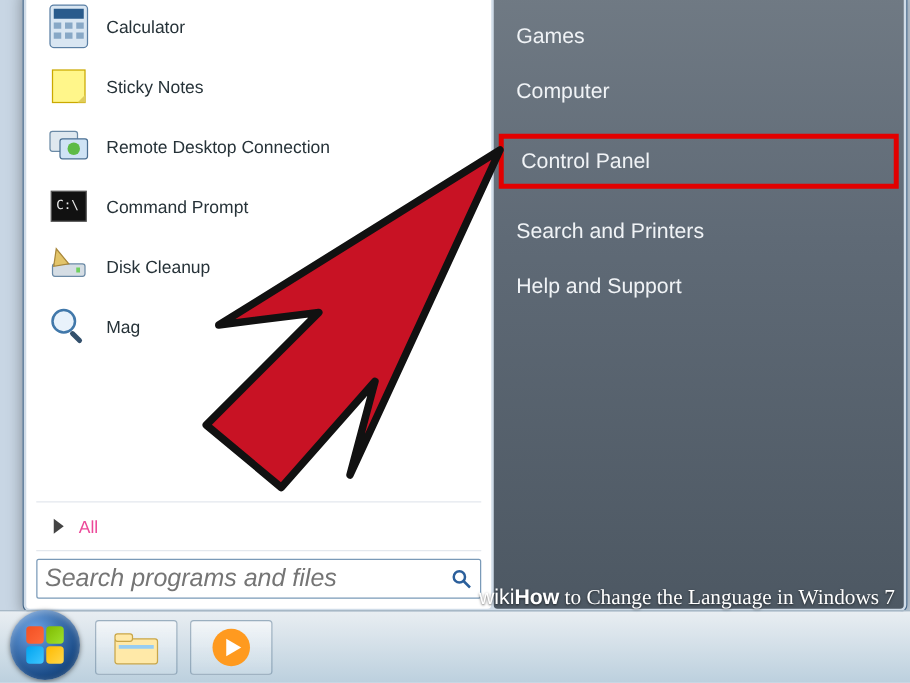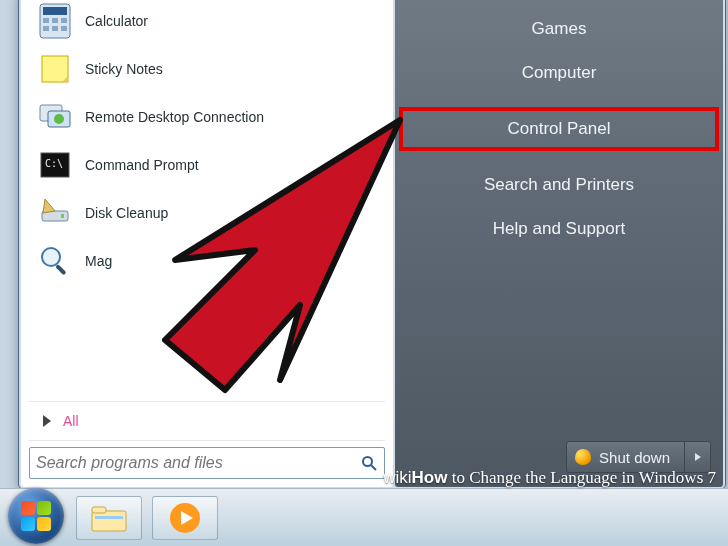--- a/index.html
+++ b/index.html
@@ -88,21 +88,21 @@
     background: #fff;
     padding: 0 6px;
   }
   .search-input {
     flex: 1;
     border: none;
     outline: none;
     font-style: italic;
     color: #6a7a8a;
     background: transparent;
-    font-size: 16px;
+    font-size: 20px;
   }
   .search-icon {
     width: 18px; height: 18px;
     display: flex; align-items: center; justify-content: center;
     color: #2b5f9b;
   }
   .right-pane {
     flex: 1;
     background: linear-gradient(180deg, #707a84 0%, #5f6a76 40%, #4d5863 100%);
     border-radius: 3px;
@@ -110,21 +110,20 @@
     display: flex;
     flex-direction: column;
     margin-left: 2px;
   }
   .right-list { flex: 1; padding-top: 6px; }
   .right-item {
     color: #f0f3f6;
     padding: 12px 18px;
     font-size: 17px;
     cursor: pointer;
-    text-align: center;
   }
   .right-item.highlight {
     border: 4px solid #e20000;
     padding: 8px 14px;
     margin: 12px 4px;
   }
   .shutdown-row {
     display: flex;
     justify-content: flex-end;
     padding: 4px 12px 6px 0;
@@ -315,33 +314,20 @@
     </div>
   </div>
 
   <div class="right-pane">
     <div class="right-list">
       <div class="right-item"><span>Games</span></div>
       <div class="right-item"><span>Computer</span></div>
       <div class="right-item highlight"><span>Control Panel</span></div>
       <div class="right-item"><span>Search and Printers</span></div>
       <div class="right-item"><span>Help and Support</span></div>
-    </div>
-    <div class="shutdown-row">
-      <div class="shutdown-btn">
-        <div class="sd-main">
-          <span class="shield"></span>
-          <span>Shut down</span>
-        </div>
-        <div class="sd-arrow">
-          <svg width="8" height="10" viewBox="0 0 8 10">
-              <path d="M1 1 L7 5 L1 9 Z" fill="#dfe5eb"></path>
-            </svg>
-        </div>
-      </div>
     </div>
   </div>
 </div>
 
 <div class="taskbar">
   <div class="task-btn">
     <svg width="38" height="30" viewBox="0 0 38 30">
         <rect x="2" y="8" width="34" height="20" rx="2" fill="#ffe9a8" stroke="#c9a648"></rect>
         <rect x="2" y="4" width="14" height="6" rx="2" fill="#ffe9a8" stroke="#c9a648"></rect>
         <rect x="5" y="13" width="28" height="3" fill="#97cdf2"></rect>

